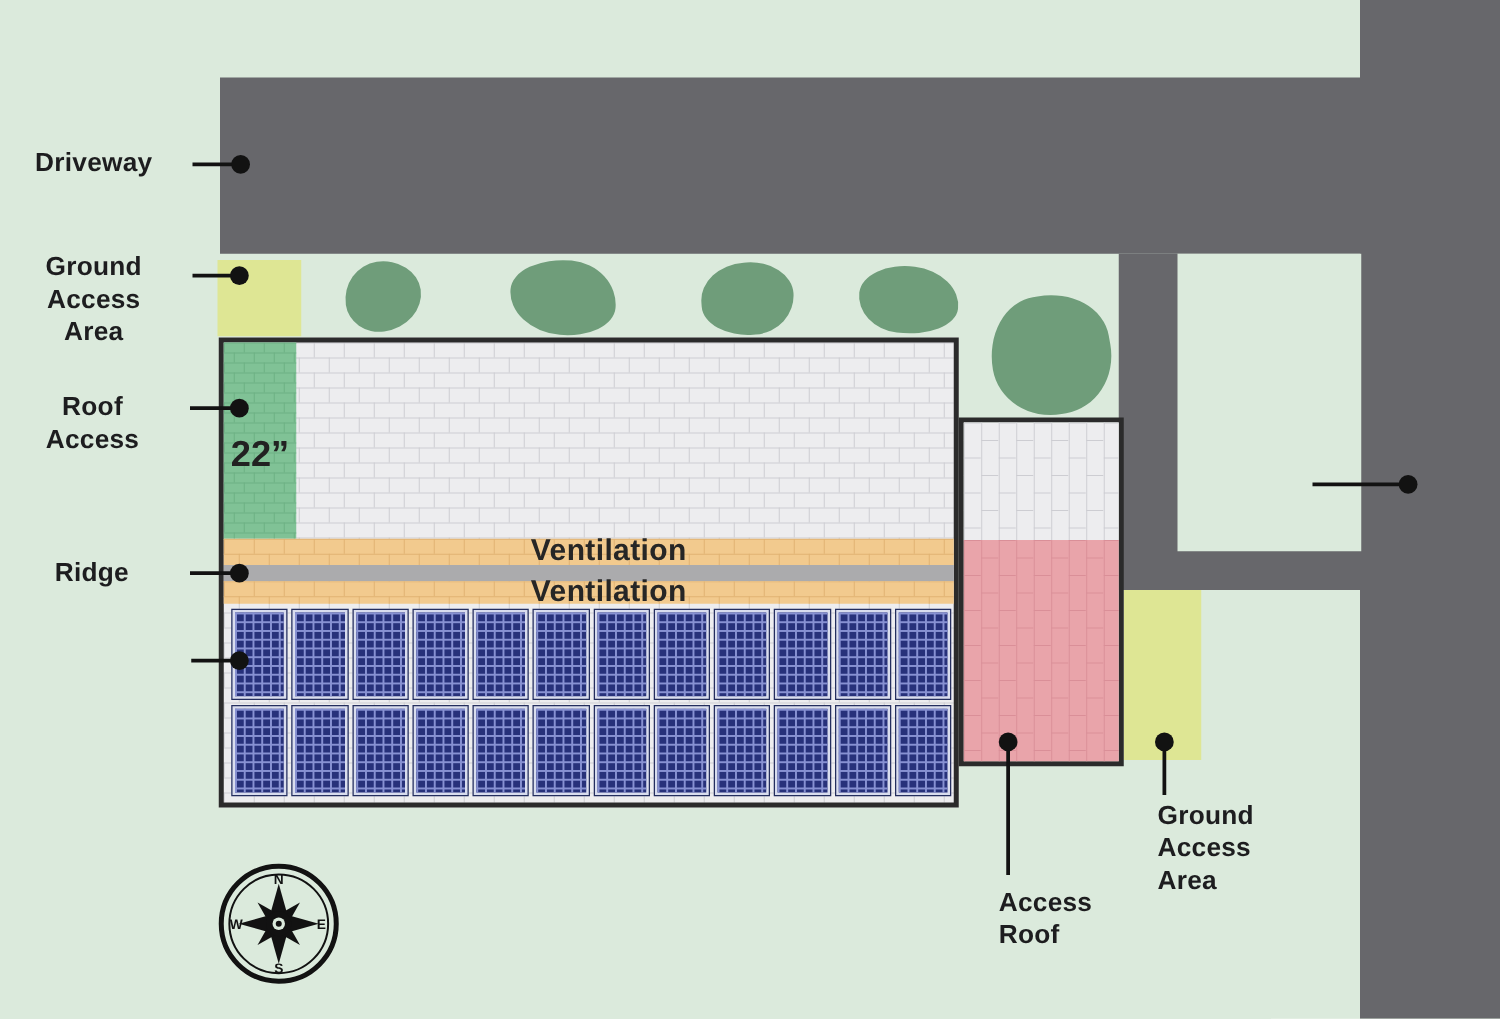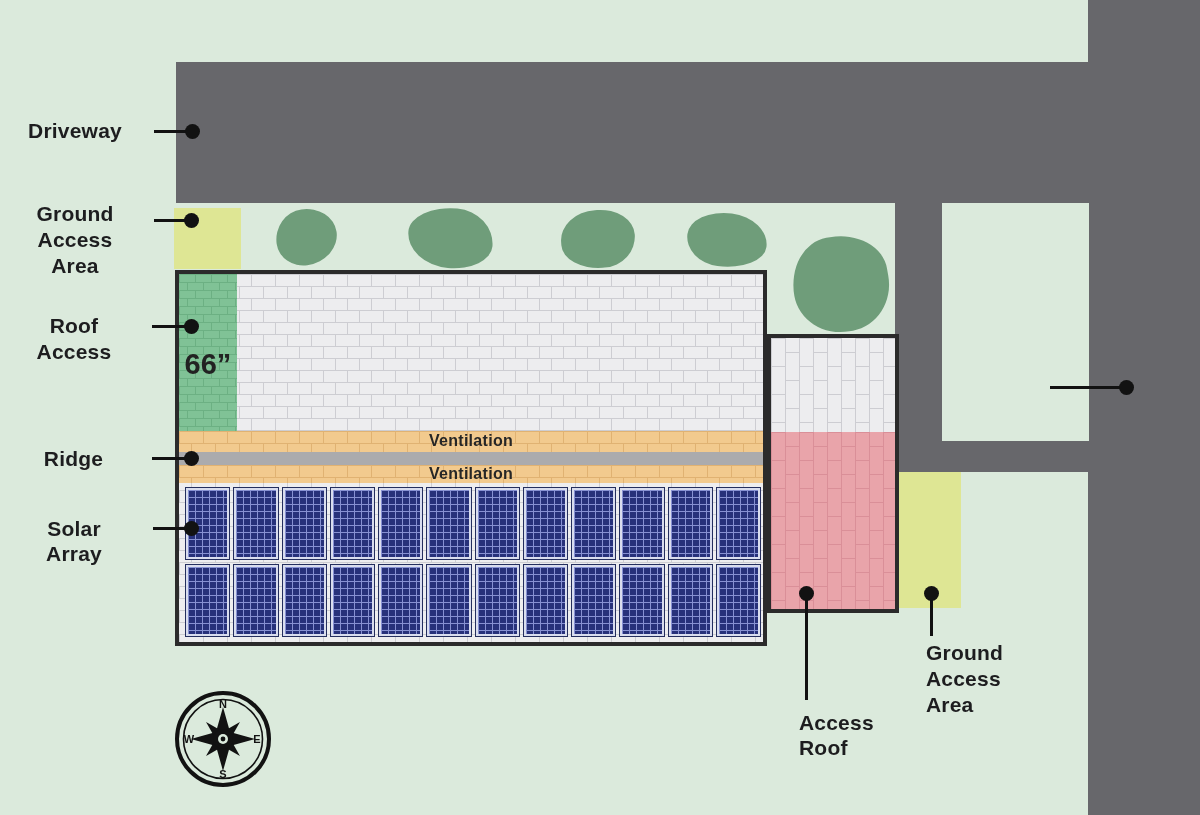--- a/index.html
+++ b/index.html
@@ -75,22 +75,22 @@
   .roof-right{position:absolute;left:767px;top:334px;width:132px;height:279px;
     border:4px solid var(--border-dark);box-sizing:border-box;}
 
   .lbl{position:absolute;font-weight:700;font-size:21px;line-height:26px;
     color:var(--ink);letter-spacing:.2px;white-space:nowrap;}
   .lbl.right{text-align:center;}
   .leader{position:absolute;background:#121212;height:3px;}
   .leader.v{width:3px;}
   .dot{position:absolute;width:15px;height:15px;border-radius:50%;background:#121212;}
 
-  .vent-label{position:absolute;left:0;width:100%;text-align:center;
-    font-weight:700;font-size:16px;color:#262626;letter-spacing:.3px;}
+  .vent-label{position:absolute;left:16px;width:100%;text-align:center;
+    font-weight:700;font-size:24px;color:#262626;letter-spacing:.3px;}
   .setback{position:absolute;left:0;top:74px;width:58px;text-align:center;
     font-weight:700;font-size:29px;color:#222;}
 
   .solar{position:absolute;left:6px;top:213px;width:576px;height:150px;
     display:grid;grid-auto-flow:row;gap:4px 3px;}
   .panel{border:1px solid var(--panel-border);background:var(--panel-frame);
     padding:2px;box-sizing:border-box;}
   .panel-cells{width:100%;height:100%;
     background-color:var(--panel-cell);
     background-image:
@@ -112,21 +112,21 @@
   <div class="bush" style="left:408px;top:208px;width:85px;height:60px;border-radius:55% 45% 50% 50% / 45% 58% 42% 55%;transform:rotate(5deg);"></div>
   <div class="bush" style="left:561px;top:210px;width:74px;height:58px;border-radius:50% 50% 45% 55% / 52% 48% 55% 45%;transform:rotate(-4deg);"></div>
   <div class="bush" style="left:687px;top:213px;width:80px;height:54px;border-radius:52% 48% 58% 42% / 48% 54% 46% 52%;transform:rotate(7deg);"></div>
   <div class="bush" style="left:793px;top:236px;width:96px;height:96px;border-radius:45% 55% 48% 52% / 56% 44% 52% 48%;transform:rotate(-10deg);"></div>
 
   <div class="yellow" style="left:174px;top:208px;width:67px;height:61px;"></div>
   <div class="yellow" style="left:899px;top:472px;width:62px;height:136px;"></div>
 
   <div class="roof-main brick-h">
     <div class="abs brick-green" style="left:0;top:0;width:58px;height:157px;"></div>
-    <div class="setback">66”</div>
+    <div class="setback">22”</div>
 
     <div class="abs brick-orange" style="left:0;top:157px;width:584px;height:21px;"></div>
     <div class="abs" style="left:0;top:178px;width:584px;height:13px;background:var(--ridge-gray);"></div>
     <div class="abs brick-orange" style="left:0;top:191px;width:584px;height:18px;"></div>
 
     <div class="vent-label" style="top:156px;height:22px;line-height:22px;">Ventilation</div>
     <div class="vent-label" style="top:189px;height:22px;line-height:22px;">Ventilation</div>
 
     <div class="solar" style="grid-template-columns: repeat(12, 1fr); grid-template-rows: repeat(2, 1fr);">
         <div class="panel">
@@ -245,24 +245,20 @@
 
   <div class="lbl right" style="left:0;top:313px;width:148px;">
     <div>Roof</div>
     <div>Access</div>
   </div>
 
   <div class="lbl right" style="left:0;top:446px;width:147px;">
     <span>Ridge</span>
   </div>
 
-  <div class="lbl right" style="left:0;top:516px;width:148px;line-height:25px;">
-    <div>Solar</div>
-    <div>Array</div>
-  </div>
 
 
   <div class="lbl" style="left:799px;top:710px;line-height:25px;">
     <div>Access</div>
     <div>Roof</div>
   </div>
 
   <div class="lbl" style="left:926px;top:640px;">
     <div>Ground</div>
     <div>Access</div>

